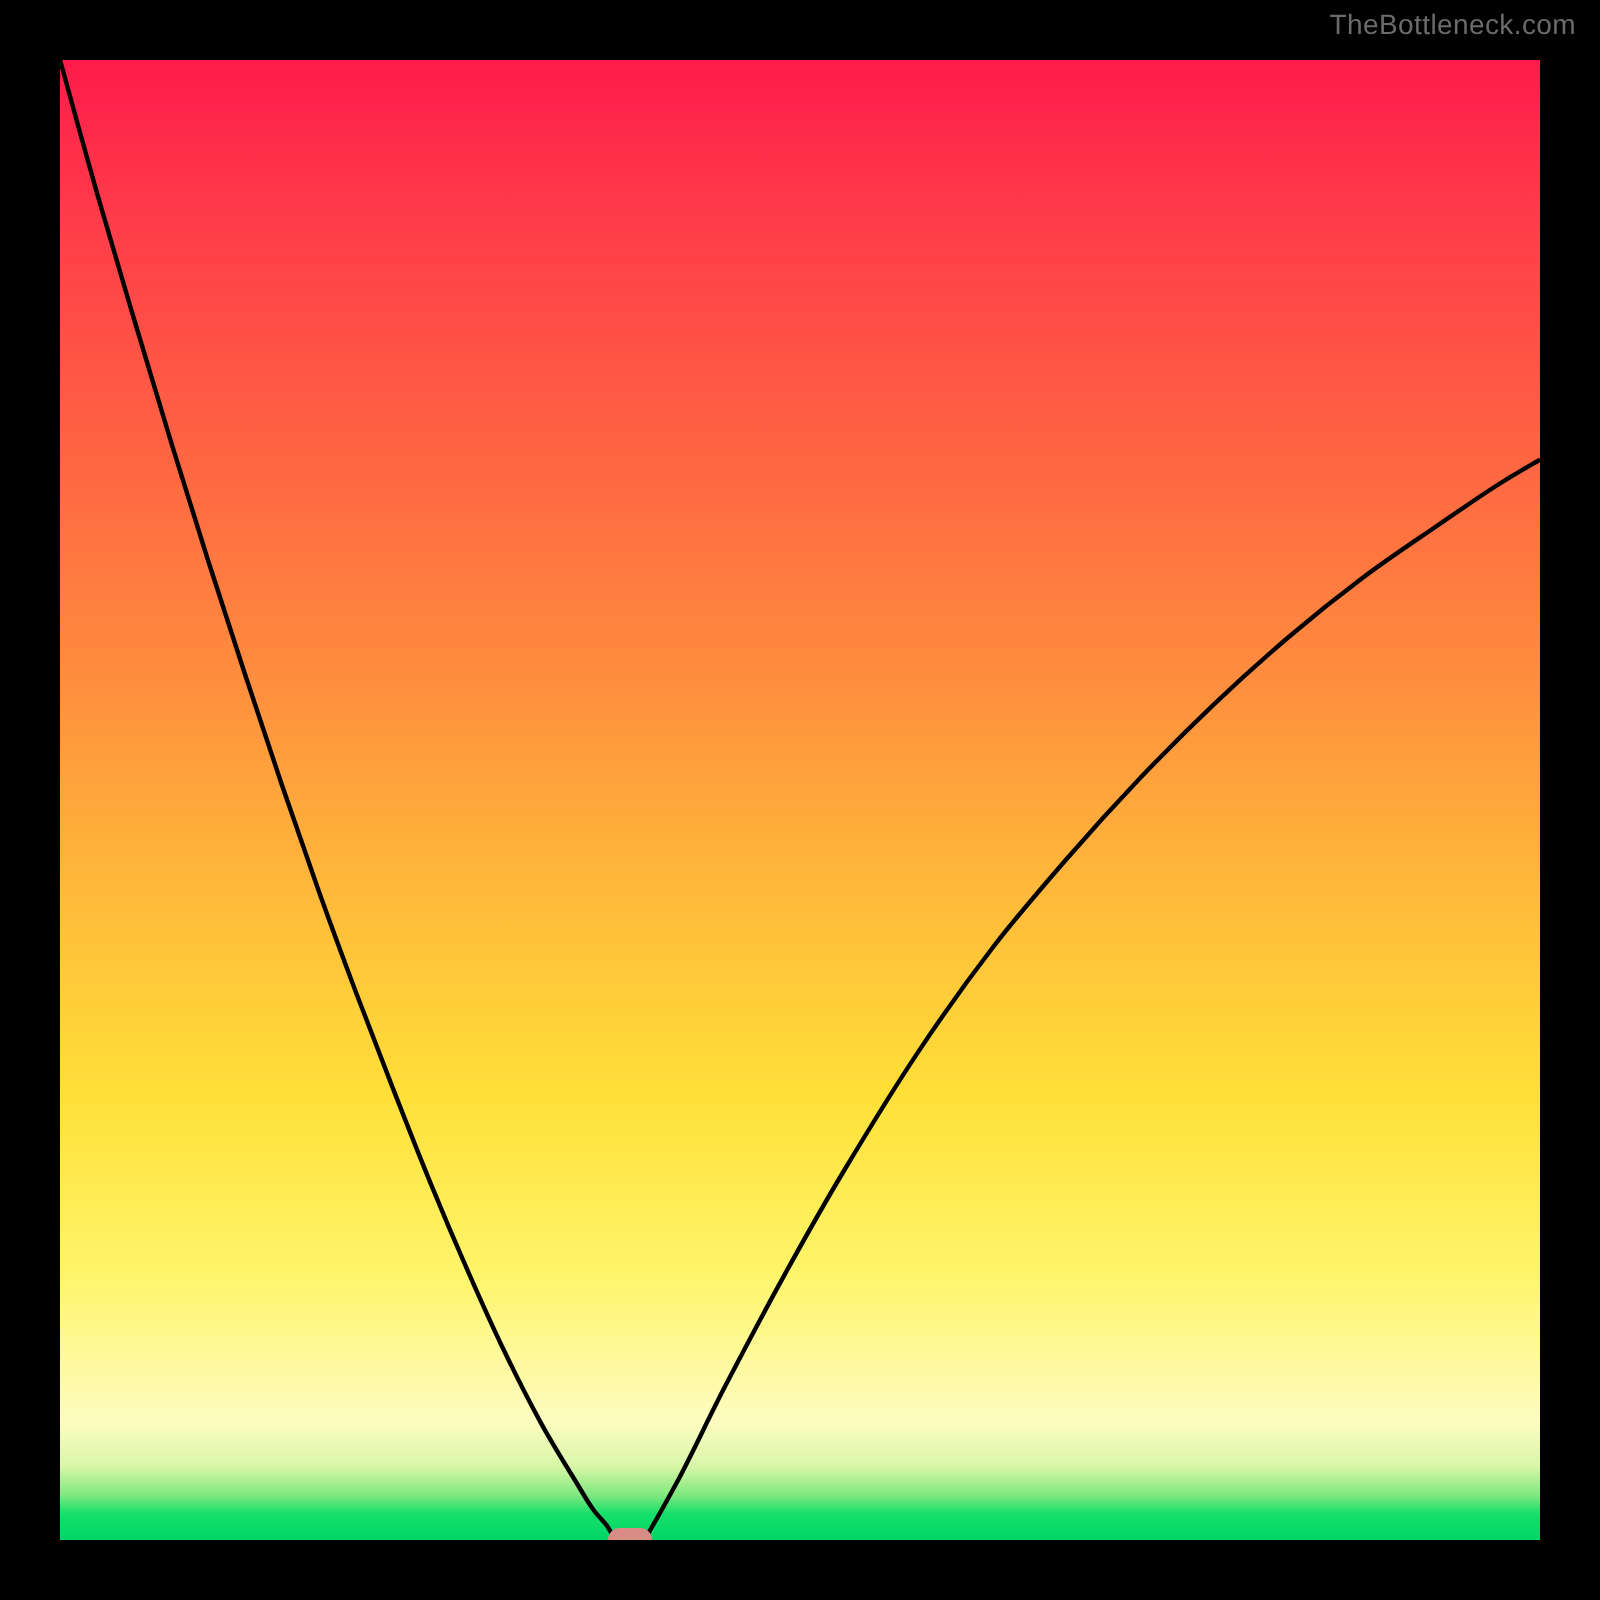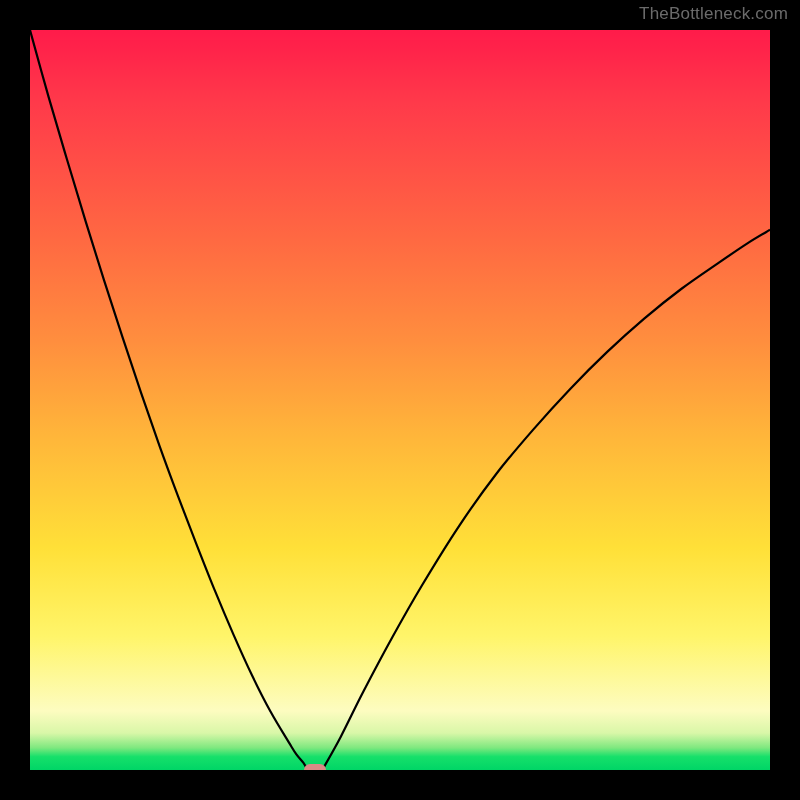--- a/index.html
+++ b/index.html
@@ -42,21 +42,21 @@
       #7ee87f 97%,
       #16e06a 98.2%,
       #00d566 100%
     );
   }
   .watermark {
     position: absolute;
     top: 4px;
     right: 12px;
     color: #6b6b6b;
-    font-size: 17px;
+    font-size: 14px;
     font-weight: 500;
     letter-spacing: 0.2px;
     user-select: none;
   }
   svg.curve {
     position: absolute;
     inset: 0;
   }
   .marker {
     position: absolute;

